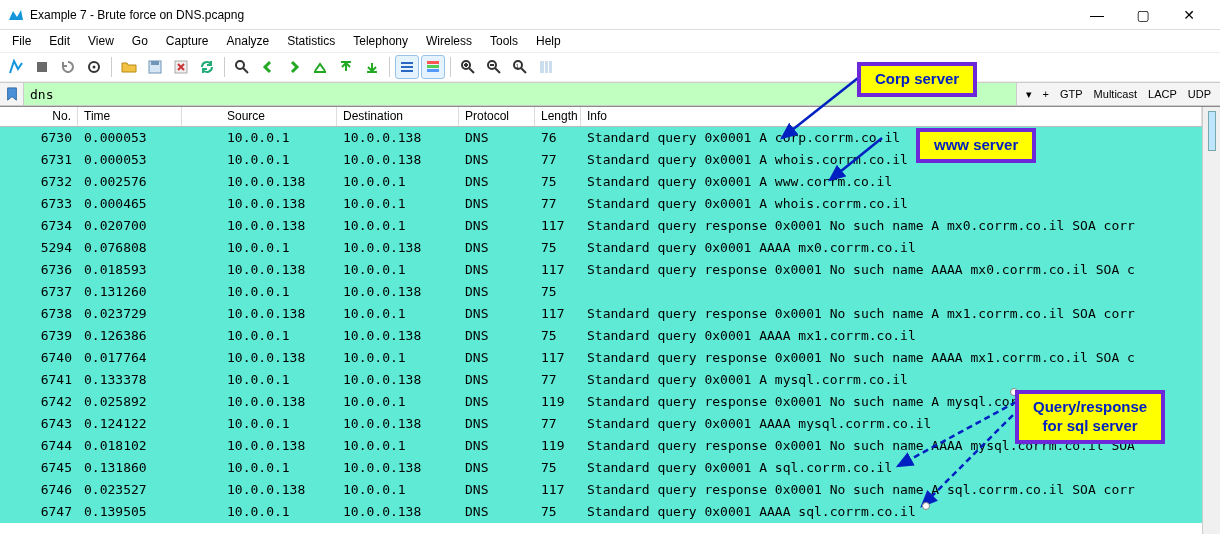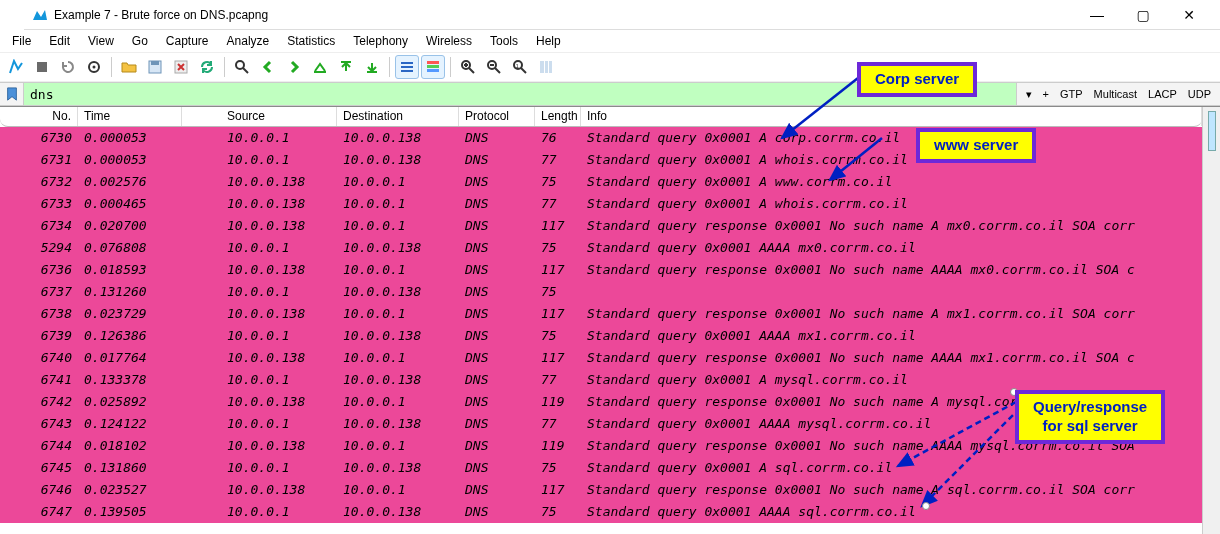--- a/index.html
+++ b/index.html
@@ -12,21 +12,20 @@
     width: 1220px;
     overflow: hidden;
     position: relative;
   }
   .titlebar {
     height: 30px;
     display: flex;
     align-items: center;
     padding: 0 8px;
     border-bottom: 1px solid #ddd;
-    margin-left: 24px;
   }
   .titlebar .app-icon {
     width: 16px; height: 16px; margin-right: 6px;
     display:flex; align-items:center; justify-content:center;
   }
   .titlebar .title { flex: 0 0 auto; }
   .titlebar .spacer { flex: 1; }
   .winbtn {
     width: 46px; height: 30px;
     display: flex; align-items: center; justify-content: center;
@@ -96,39 +95,37 @@
     overflow: hidden;
     position: relative;
   }
   .pl-header {
     display: flex;
     height: 20px;
     background: #ffffff;
     border-bottom: 1px solid #bbb;
     font-size: 12px;
     color: #000;
-    border-radius: 8px;
   }
   .pl-header .col {
     padding: 2px 6px;
     border-right: 1px solid #ddd;
     overflow: hidden;
     white-space: nowrap;
   }
   .pl-body {
     font-family: Consolas, "Lucida Console", monospace;
     font-size: 13px;
     line-height: 22px;
   }
   .row {
     display: flex;
     height: 22px;
-    background: #ec4899;
+    background: #5eead4;
     white-space: nowrap;
-    font-style: italic;
   }
   .row .cell {
     padding: 0 6px;
     overflow: hidden;
     white-space: nowrap;
   }
   .col-no    { width: 78px; text-align: right; padding-right:10px;}
   .col-time  { width: 104px; }
   .col-src   { width: 116px; margin-left: 39px; }
   .col-dst   { width: 122px; }

